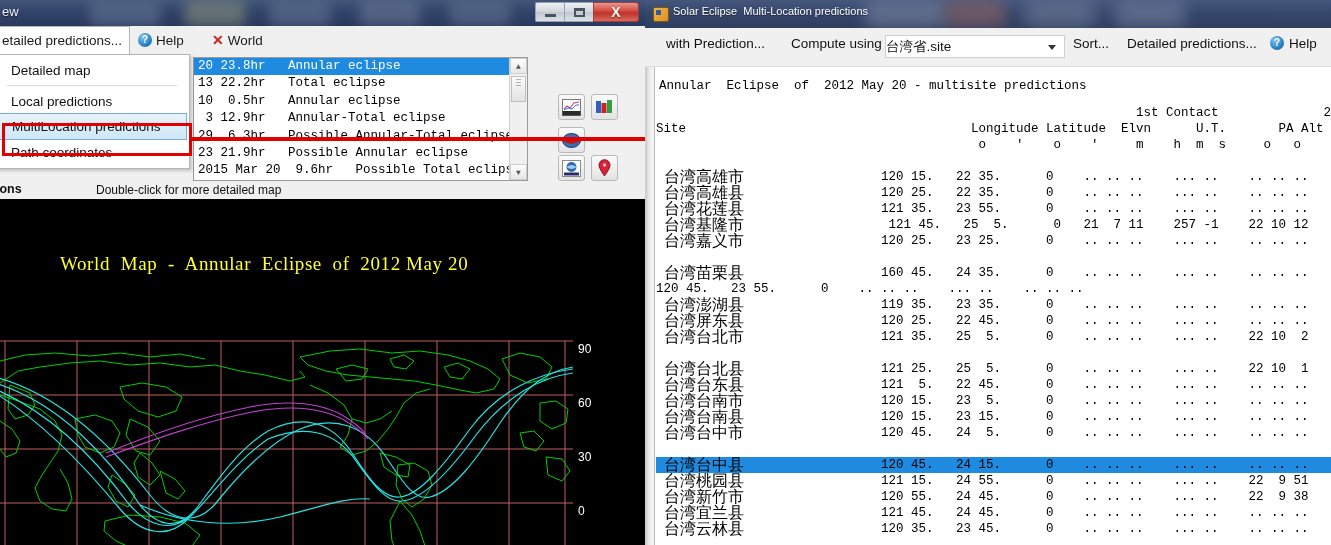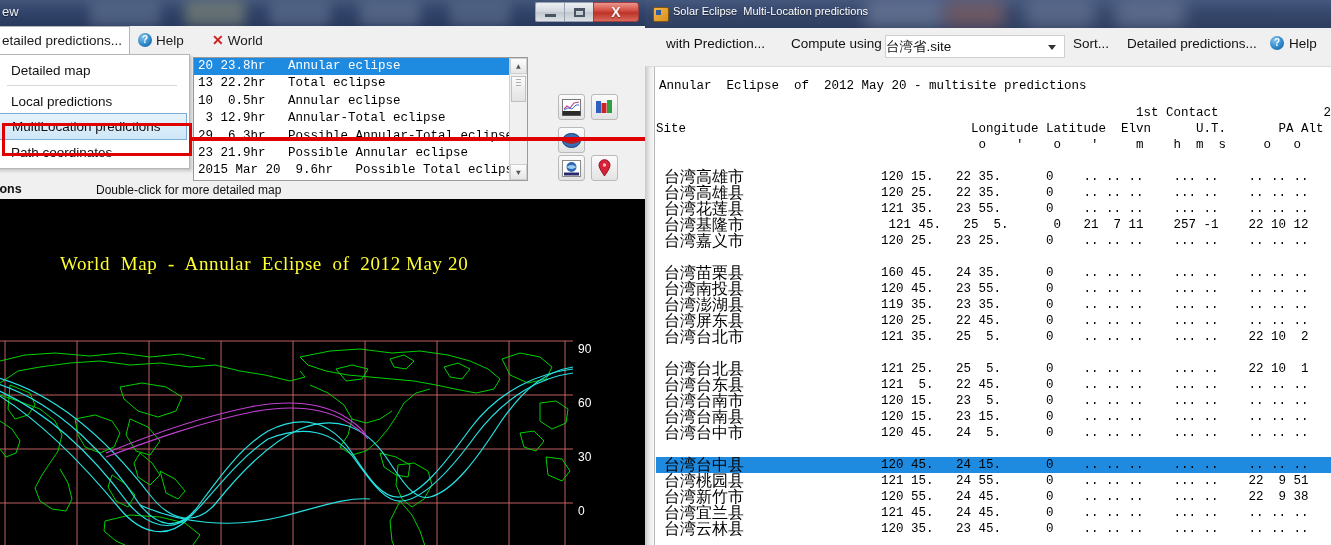--- a/index.html
+++ b/index.html
@@ -363,21 +363,21 @@
       <div class="hdr">                                           o    '    o    '     m    h  m  s     o   o     h  m  s      o</div>
       <div class="spacer"></div>
       <div id="tbl-rows">
           <div class="trow"><span class="site">台湾高雄市</span><span class="nums">120 15.   22 35.      0    .. .. ..    ... ..    .. .. ..   </span></div>
           <div class="trow"><span class="site">台湾高雄县</span><span class="nums">120 25.   22 35.      0    .. .. ..    ... ..    .. .. ..   </span></div>
           <div class="trow"><span class="site">台湾花莲县</span><span class="nums">121 35.   23 55.      0    .. .. ..    ... ..    .. .. ..   </span></div>
           <div class="trow"><span class="site">台湾基隆市</span><span class="nums">121 45.   25  5.      0   21  7 11    257 -1    22 10 12   </span></div>
           <div class="trow"><span class="site">台湾嘉义市</span><span class="nums">120 25.   23 25.      0    .. .. ..    ... ..    .. .. ..   </span></div>
           <div class="spacer"></div>
           <div class="trow"><span class="site">台湾苗栗县</span><span class="nums">160 45.   24 35.      0    .. .. ..    ... ..    .. .. ..   </span></div>
-          <div class="trow"><span class="site">台湾南投县</span><span class="nums">120 45.   23 55.      0    .. .. ..    ... ..    .. .. ..   </span></div>
+          <div class="trow"><span class="nums">120 45.   23 55.      0    .. .. ..    ... ..    .. .. ..   </span></div>
           <div class="trow"><span class="site">台湾澎湖县</span><span class="nums">119 35.   23 35.      0    .. .. ..    ... ..    .. .. ..   </span></div>
           <div class="trow"><span class="site">台湾屏东县</span><span class="nums">120 25.   22 45.      0    .. .. ..    ... ..    .. .. ..   </span></div>
           <div class="trow"><span class="site">台湾台北市</span><span class="nums">121 35.   25  5.      0    .. .. ..    ... ..    22 10  2   </span></div>
           <div class="spacer"></div>
           <div class="trow"><span class="site">台湾台北县</span><span class="nums">121 25.   25  5.      0    .. .. ..    ... ..    22 10  1   </span></div>
           <div class="trow"><span class="site">台湾台东县</span><span class="nums">121  5.   22 45.      0    .. .. ..    ... ..    .. .. ..   </span></div>
           <div class="trow"><span class="site">台湾台南市</span><span class="nums">120 15.   23  5.      0    .. .. ..    ... ..    .. .. ..   </span></div>
           <div class="trow"><span class="site">台湾台南县</span><span class="nums">120 15.   23 15.      0    .. .. ..    ... ..    .. .. ..   </span></div>
           <div class="trow"><span class="site">台湾台中市</span><span class="nums">120 45.   24  5.      0    .. .. ..    ... ..    .. .. ..   </span></div>
           <div class="spacer"></div>

